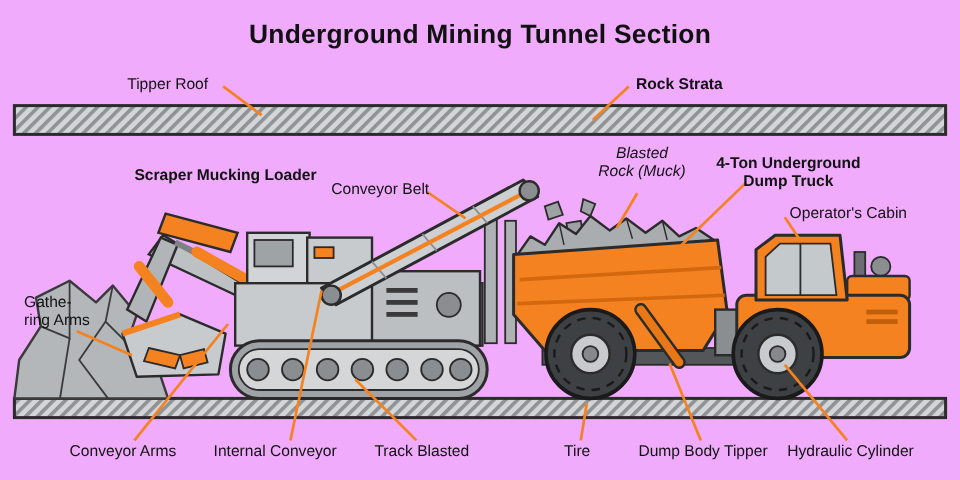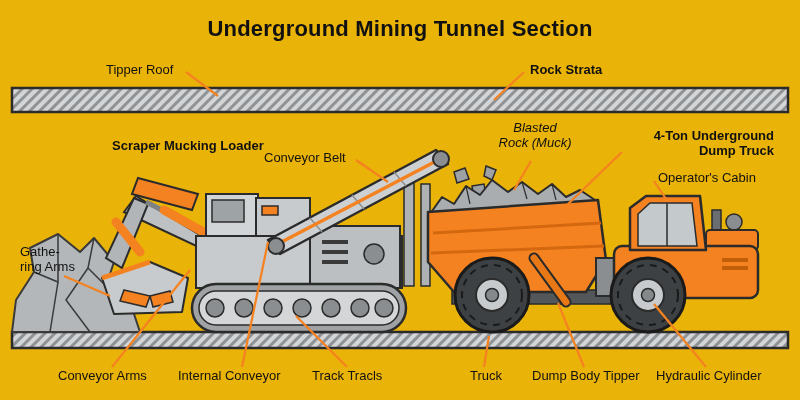--- a/index.html
+++ b/index.html
@@ -1,18 +1,18 @@
 <!DOCTYPE html>
 <html><head>
 <meta charset="utf-8">
 <style>
   * { margin: 0; padding: 0; box-sizing: border-box; }
   html, body { background: #ffffff; }
   body { font-family: "Liberation Sans", sans-serif; }
-  .stage { position: relative; width: 800px; height: 400px; background: #eab308; overflow: hidden; }
+  .stage { position: relative; width: 800px; height: 400px; background: #f0abfc; overflow: hidden; }
   .scene { position: absolute; left: 0; top: 0; }
   .title {
     position: absolute; top: 16px; left: 0; width: 100%;
     text-align: center; font-size: 22px; font-weight: 700; color: #111;
     letter-spacing: 0.2px;
   }
   .lbl {
     position: absolute; font-size: 13px; color: #111;
     line-height: 1.12; white-space: pre-line;
   }
@@ -181,28 +181,28 @@
       <line x1="584" y1="367" x2="558" y2="303"></line>
       <line x1="706" y1="367" x2="654" y2="304"></line>
     </g>
   </svg>
 
   <h1 class="title">Underground Mining Tunnel Section</h1>
 
   <div class="lbl" style="left:106px; top:63px;">Tipper Roof</div>
   <div class="lbl" style="left:530px; top:63px;font-weight:bold;">Rock Strata</div>
   <div class="lbl bold" style="left:112px; top:139px;">Scraper Mucking Loader</div>
-  <div class="lbl" style="left:264px; top:151px;">Conveyor Belt</div>
+  <div class="lbl" style="left:276px; top:151px;">Conveyor Belt</div>
   <div class="lbl center" style="left:490px; top:121px; width:90px;font-style:italic;">Blasted
 Rock (Muck)</div>
-  <div class="lbl bold center" style="left:612px; top:129px; width:162px;text-align:right;">4-Ton Underground
+  <div class="lbl bold center" style="left:576px; top:129px; width:162px;">4-Ton Underground
 Dump Truck</div>
   <div class="lbl" style="left:20px; top:245px; width:70px;">Gathe-
 ring Arms</div>
   <div class="lbl" style="left:658px; top:171px;">Operator's Cabin</div>
   <div class="lbl" style="left:58px; top:369px;">Conveyor Arms</div>
   <div class="lbl" style="left:178px; top:369px;">Internal Conveyor</div>
-  <div class="lbl" style="left:312px; top:369px;">Track Tracls</div>
-  <div class="lbl" style="left:470px; top:369px;">Truck</div>
+  <div class="lbl" style="left:312px; top:369px;">Track Blasted</div>
+  <div class="lbl" style="left:470px; top:369px;">Tire</div>
   <div class="lbl" style="left:656px; top:369px;">Hydraulic Cylinder</div>
   <div class="lbl" style="left:532px; top:369px;">Dump Body Tipper</div>
 
 </div>
 
 </body></html>

